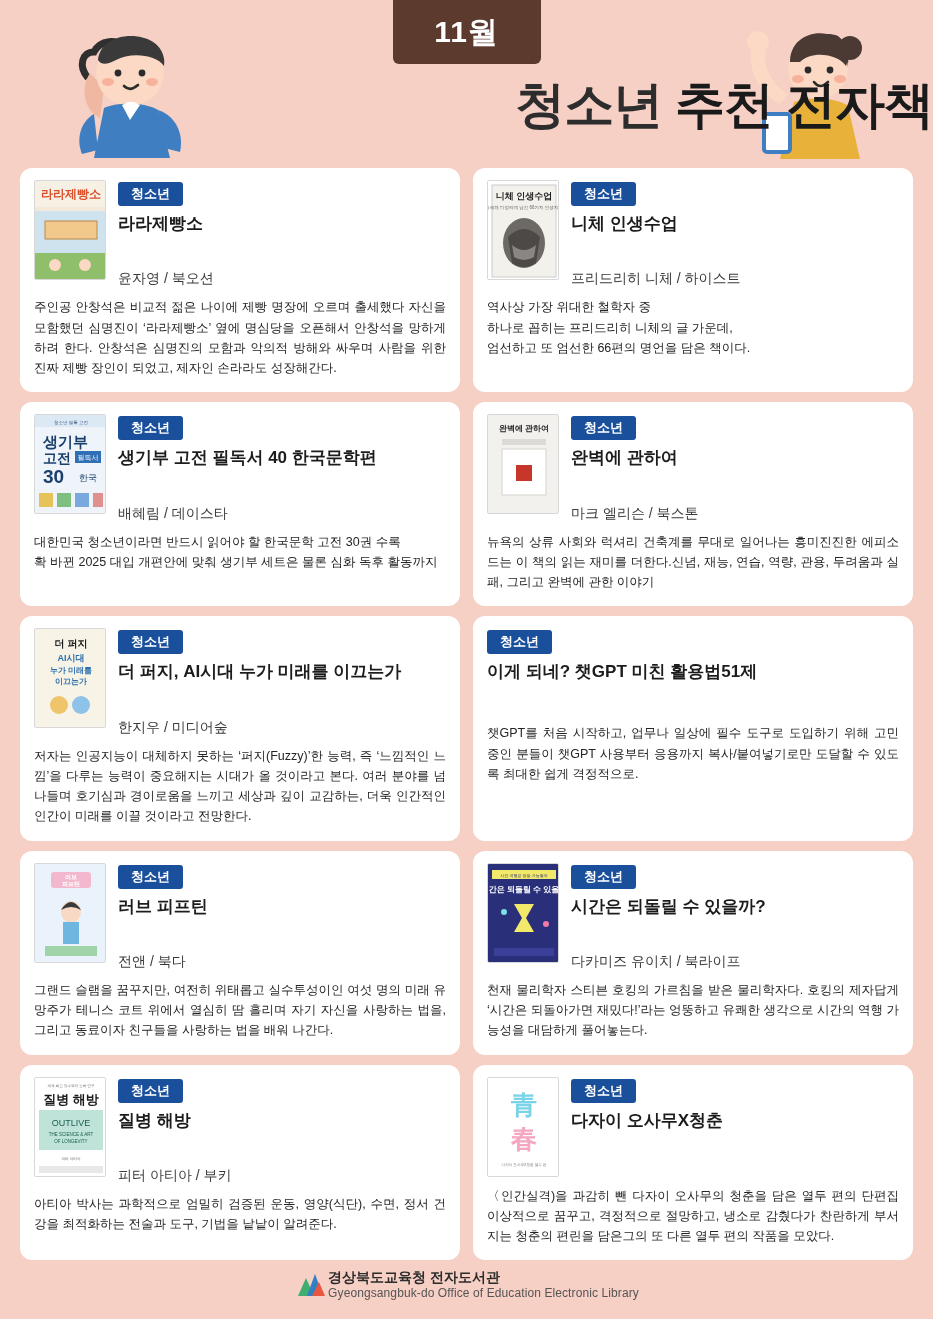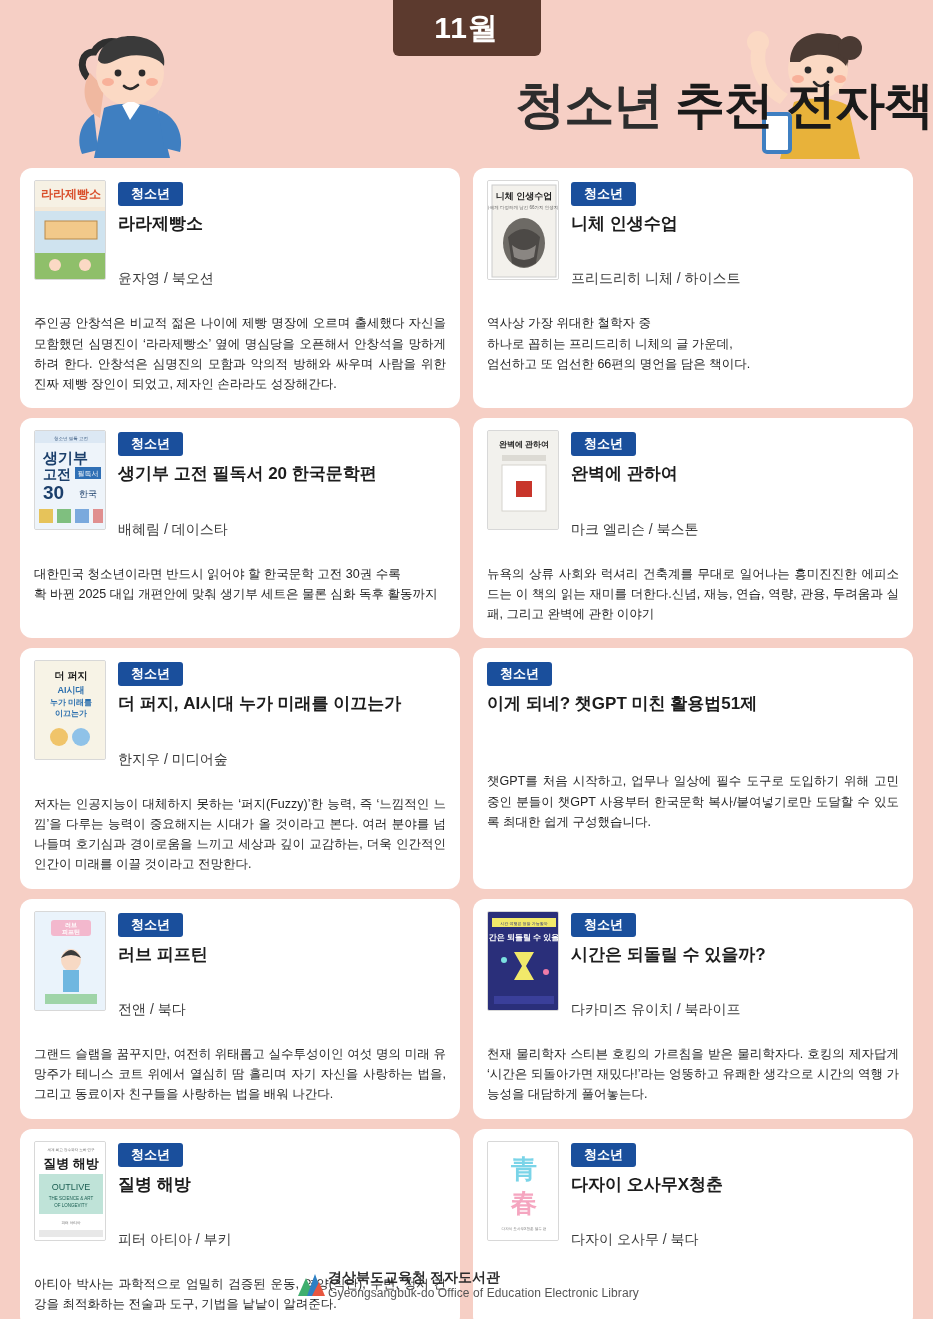--- a/index.html
+++ b/index.html
@@ -18,21 +18,21 @@
     position: relative;
     height: 165px;
     width: 933px;
   }
   .month-tab {
     position: absolute;
     left: 50%;
     transform: translateX(-50%);
     top: 0;
     width: 148px;
-    height: 56px;
+    height: 64px;
     background: #5c3a2e;
     border-radius: 0 0 6px 6px;
     display: flex;
     align-items: center;
     justify-content: center;
   }
   .month-tab span {
     color: #ffffff;
     font-size: 30px;
     font-weight: bold;
@@ -107,21 +107,21 @@
     color: #1c1c1c;
     margin-bottom: 6px;
     line-height: 1.25;
   }
   .book-author {
     font-size: 14px;
     color: #3a3a3a;
     margin-top: 36px;
   }
   .desc {
-    margin-top: 25px;
+    margin-top: 9px;
     font-size: 12.5px;
     line-height: 1.62;
     color: #242424;
     text-align: justify;
   }
 
   
   .footer {
     position: absolute;
     bottom: 18px;
@@ -245,21 +245,21 @@
           <text x="8" y="68" font-size="19" font-weight="bold" fill="#1b3f6b" font-family="Liberation Sans">30</text>
           <text x="44" y="66" font-size="9" fill="#1b3f6b" font-family="Liberation Sans">한국</text>
           <rect x="4" y="78" width="14" height="14" fill="#e6c35a"></rect>
           <rect x="22" y="78" width="14" height="14" fill="#7fbf7f"></rect>
           <rect x="40" y="78" width="14" height="14" fill="#7aa9dd"></rect>
           <rect x="58" y="78" width="10" height="14" fill="#e08f8f"></rect>
         </svg>
       </div>
       <div class="card-meta">
         <div class="badge">청소년</div>
-        <div class="book-title">생기부 고전 필독서 20 한국문학편</div>
+        <div class="book-title">생기부 고전 필독서 40 한국문학편</div>
         <div class="book-author">배혜림 / 데이스타</div>
       </div>
     </div>
     <div class="desc" style="white-space:pre-line">대한민국 청소년이라면 반드시 읽어야 할 한국문학 고전 30권 수록
 확 바뀐 2025 대입 개편안에 맞춰 생기부 세트은 물론 심화 독후 활동까지</div>
   </div>
 
   <div class="card">
     <div class="card-top">
       <div class="cover">
@@ -302,21 +302,21 @@
     <div class="desc">저자는 인공지능이 대체하지 못하는 ‘퍼지(Fuzzy)’한 능력, 즉 ‘느낌적인 느낌’을 다루는 능력이 중요해지는 시대가 올 것이라고 본다. 여러 분야를 넘나들며 호기심과 경이로움을 느끼고 세상과 깊이 교감하는, 더욱 인간적인 인간이 미래를 이끌 것이라고 전망한다.</div>
   </div>
 
   <div class="card">
     <div class="card-top">
       <div class="card-meta">
         <div class="badge">청소년</div>
         <div class="book-title">이게 되네? 챗GPT 미친 활용법51제</div>
       </div>
     </div>
-    <div class="desc">챗GPT를 처음 시작하고, 업무나 일상에 필수 도구로 도입하기 위해 고민 중인 분들이 챗GPT 사용부터 한국문학 복사/붙여넣기로만 도달할 수 있도록 최대한 쉽게 구성했습니다.</div>
+    <div class="desc">챗GPT를 처음 시작하고, 업무나 일상에 필수 도구로 도입하기 위해 고민 중인 분들이 챗GPT 사용부터 응용까지 복사/붙여넣기로만 도달할 수 있도록 최대한 쉽게 격정적으로.</div>
   </div>
 
   <div class="card">
     <div class="card-top">
       <div class="cover">
         <svg width="72" height="100" viewBox="0 0 72 100">
           <rect width="72" height="100" fill="#eaf3fb"></rect>
           <rect x="16" y="8" width="40" height="16" rx="3" fill="#f3b8cd"></rect>
           <text x="36" y="15" font-size="6" font-weight="bold" fill="#fff" text-anchor="middle" font-family="Liberation Sans">러브</text>
           <text x="36" y="22" font-size="6" font-weight="bold" fill="#fff" text-anchor="middle" font-family="Liberation Sans">피프틴</text>
@@ -388,23 +388,23 @@
         <svg width="72" height="100" viewBox="0 0 72 100">
           <rect width="72" height="100" fill="#ffffff"></rect>
           <text x="36" y="36" font-size="26" font-weight="bold" fill="#7ad4e8" text-anchor="middle" font-family="Liberation Sans">青</text>
           <text x="36" y="70" font-size="26" font-weight="bold" fill="#f5a6c0" text-anchor="middle" font-family="Liberation Sans">春</text>
           <text x="36" y="88" font-size="3.6" fill="#777" text-anchor="middle" font-family="Liberation Sans">다자이 오사무X청춘 열두 편</text>
         </svg>
       </div>
       <div class="card-meta">
         <div class="badge">청소년</div>
         <div class="book-title">다자이 오사무X청춘</div>
-        <div class="book-author">다자이 오사무 / 북다</div>
-      </div>
-    </div>
+      </div>
+    </div>
+    <div class="desc">〈인간실격)을 과감히 뺀 다자이 오사무의 청춘을 담은 열두 편의 단편집 이상적으로 꿈꾸고, 격정적으로 절망하고, 냉소로 감췄다가 찬란하게 부서지는 청춘의 편린을 담은그의 또 다른 열두 편의 작품을 모았다.</div>
   </div>
 
 </div>
 
 <div class="footer">
   <svg width="34" height="30" viewBox="0 0 34 30">
     <path d="M4 26 L12 8 L20 26 Z" fill="#3fae6e"></path>
     <path d="M13 26 L21 4 L29 26 Z" fill="#2f80c4"></path>
     <path d="M18 26 L25 12 L31 26 Z" fill="#e8563f"></path>
   </svg>

